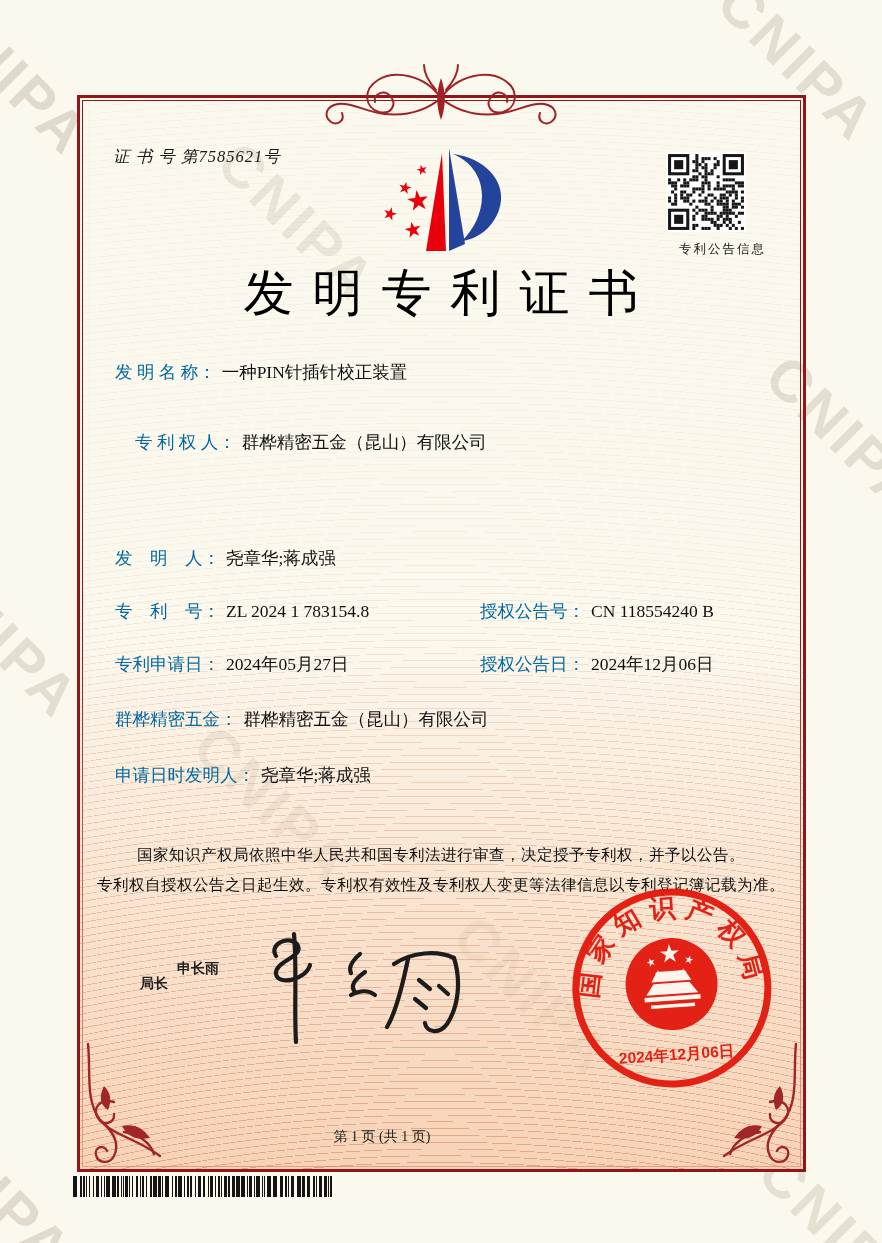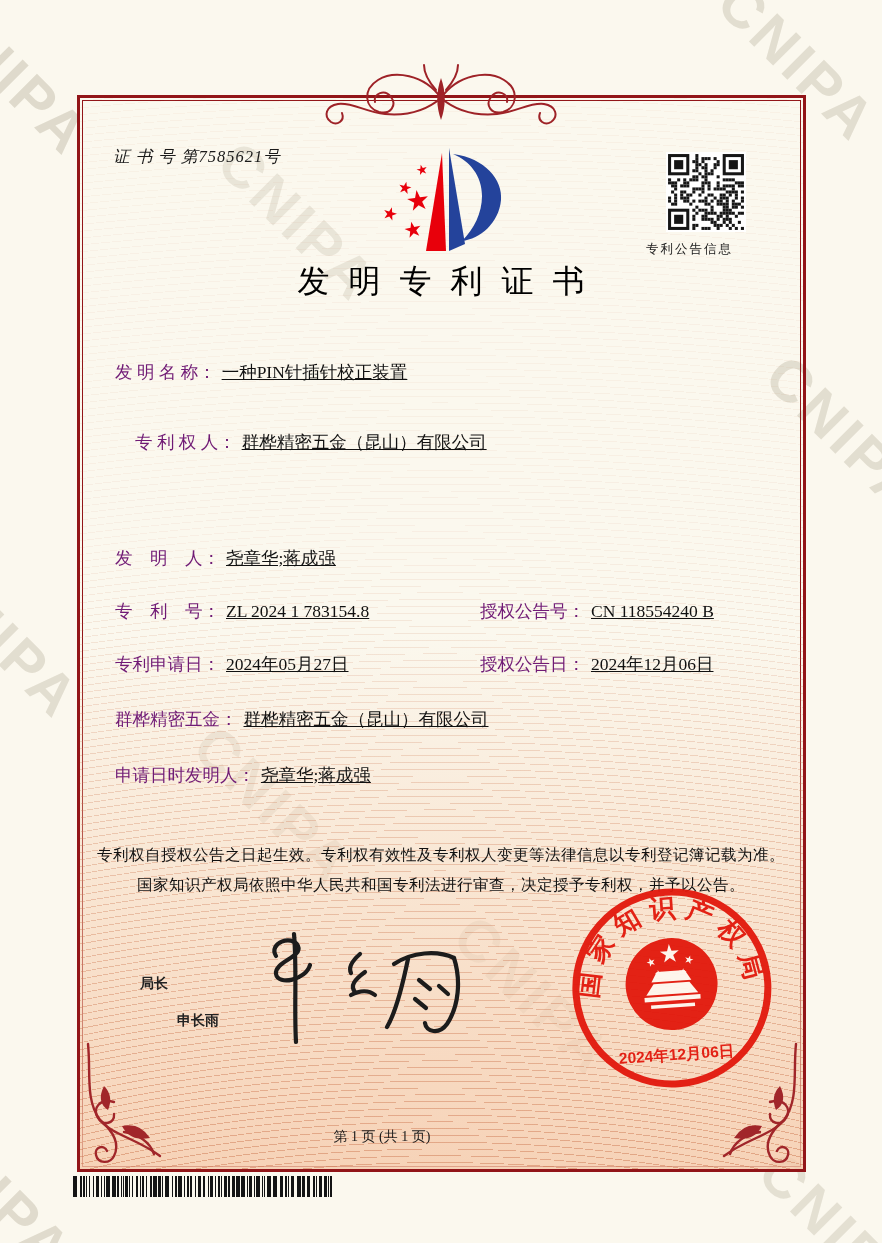--- a/index.html
+++ b/index.html
@@ -32,40 +32,40 @@
     position:absolute; left:0; top:0; width:100%; height:100%; z-index:0;
     background:repeating-radial-gradient(1150px 780px at 360px 1750px,
       rgba(205,120,82,.5) 0 1.2px, rgba(205,120,82,0) 1.2px 10px);
     -webkit-mask-image:linear-gradient(to bottom, rgba(0,0,0,.10) 0%, rgba(0,0,0,.14) 42%, rgba(0,0,0,.65) 70%, #000 100%);
     mask-image:linear-gradient(to bottom, rgba(0,0,0,.10) 0%, rgba(0,0,0,.14) 42%, rgba(0,0,0,.65) 70%, #000 100%);
   }
   
   .cert-no{position:absolute; left:113px; top:146px; z-index:3; font-size:16.5px; letter-spacing:1px;font-style:italic;}
   .logo{position:absolute; left:363px; top:138px; width:148px; height:126px; z-index:3;}
   .qr{position:absolute; left:666px; top:152px; width:80px; height:80px; z-index:3; background:#fff;}
-  .qr-label{position:absolute; left:646px; top:241px; width:120px; z-index:3; text-align:left;
+  .qr-label{position:absolute; left:646px; top:241px; width:120px; z-index:3; text-align:right;
     font-size:12.5px; letter-spacing:2px;}
   .title{
     position:absolute; left:0; top:260px; width:882px; z-index:3; text-align:center;
-    font-size:32px; letter-spacing:19px; padding-left:19px; box-sizing:border-box; color:#000;
+    font-size:50px; letter-spacing:19px; padding-left:19px; box-sizing:border-box; color:#000;
   }
   
   .row{position:absolute; left:115px; width:680px; z-index:3; font-size:17.5px; white-space:nowrap;}
-  .row .lbl{color:#701a75;}
-  .row .val{color:#111; margin-left:6px;text-decoration:underline;}
+  .row .lbl{color:#0369a1;}
+  .row .val{color:#111; margin-left:6px;}
   .row .col2{position:absolute; left:365px; top:0;}
   .r0{top:360px;} .r1{top:430px;margin-left:20px;} .r2{top:491px;} .r3{top:546px;}
   .r4{top:599px;} .r5{top:652px;} .r6{top:707px;} .r7{top:763px;}
   
   .decl{position:absolute; left:95px; top:840px; width:692px; z-index:3; text-align:center;
     font-size:15.5px; line-height:30px; letter-spacing:.5px; color:#111;}
   
   .signer{position:absolute; left:131px; z-index:3;
     font-family:"Liberation Sans","DejaVu Sans",sans-serif; font-weight:bold; font-size:14px; color:#222;margin-left:9px;}
-  .signer.t1{top:975px;} .signer.t2{top:1012px;padding-left:37px;}
+  .signer.t1{top:975px;} .signer.t2{top:960px;padding-left:37px;}
   .sig{position:absolute; left:248px; top:928px; z-index:3;}
   
   .seal{position:absolute; left:566px; top:884px; z-index:5; transform:rotate(-4deg); opacity:.95;}
   
   .footer{position:absolute; left:77px; top:1128px; width:610px; z-index:3; text-align:center; font-size:14px;}
   .barcode{position:absolute; left:73px; top:1176px; z-index:6;}
   .ornament-top{position:absolute; left:316px; top:62px; z-index:4;}
   .flourish{position:absolute; top:1042px; z-index:4;}
   .flourish.left{left:80px;}
   .flourish.right{left:712px; transform:scaleX(-1);}
@@ -383,22 +383,22 @@
     </span>
   </div>
   <div class="row r6">
     <span class="lbl">群桦精密五金：</span><span class="val">群桦精密五金（昆山）有限公司</span>
   </div>
   <div class="row r7">
     <span class="lbl">申请日时发明人：</span><span class="val">尧章华;蒋成强</span>
   </div>
 
   <div class="decl">
+    <div>国家知识产权局依照中华人民共和国专利法进行审查，决定授予专利权，并予以公告。</div>
     <div>专利权自授权公告之日起生效。专利权有效性及专利权人变更等法律信息以专利登记簿记载为准。</div>
-    <div>国家知识产权局依照中华人民共和国专利法进行审查，决定授予专利权，并予以公告。</div>
   </div>
 
   <div class="signer t1">局长</div>
   <div class="signer t2">申长雨</div>
 
   <svg class="sig" width="230" height="120" viewBox="0 0 230 120">
     <g stroke="#1c1c1c" stroke-width="4.2" fill="none" stroke-linecap="round" stroke-linejoin="round">
       <path d="M46 6 C 49 40, 46 82, 48 114"></path>
       <path d="M28 28 C 20 15, 44 6, 50 18 C 55 29, 26 34, 28 46 C 30 58, 58 52, 62 37"></path>
       <path d="M112 26 C 104 33, 100 39, 103 45"></path>

